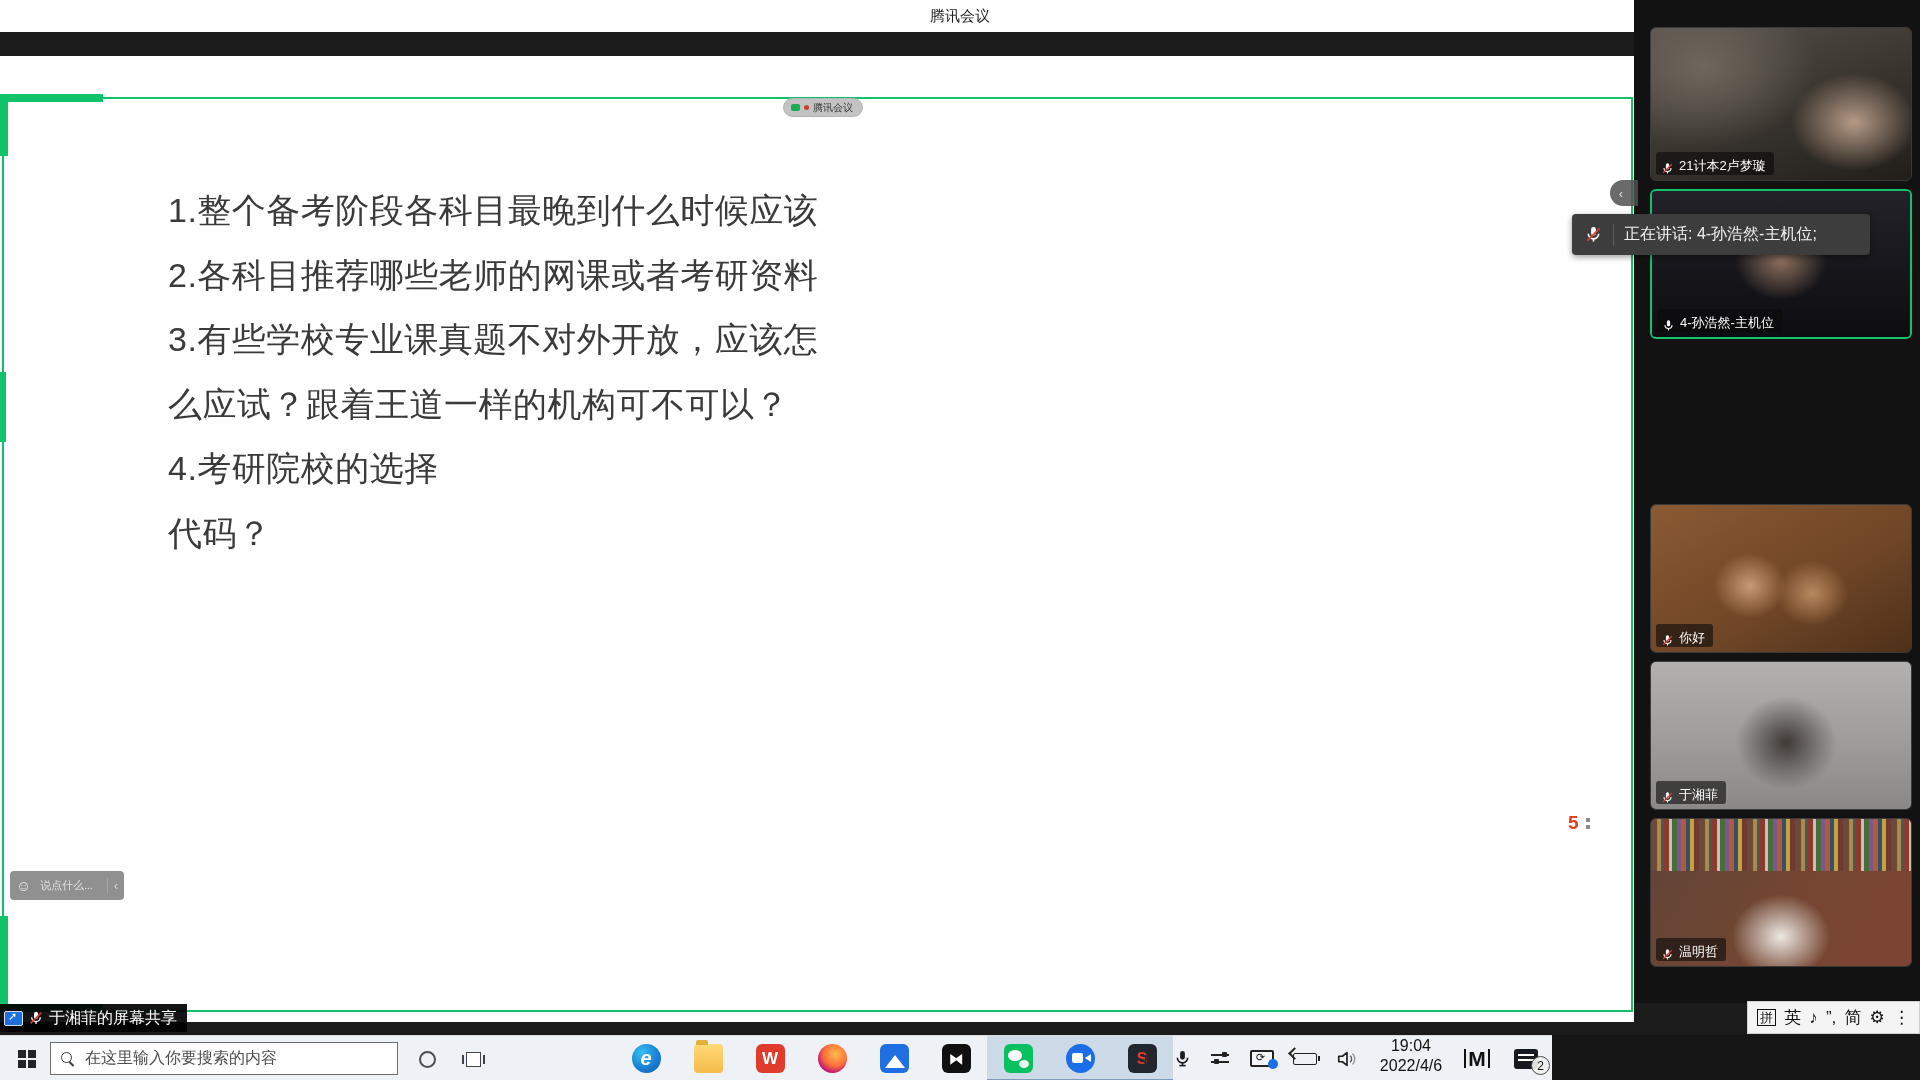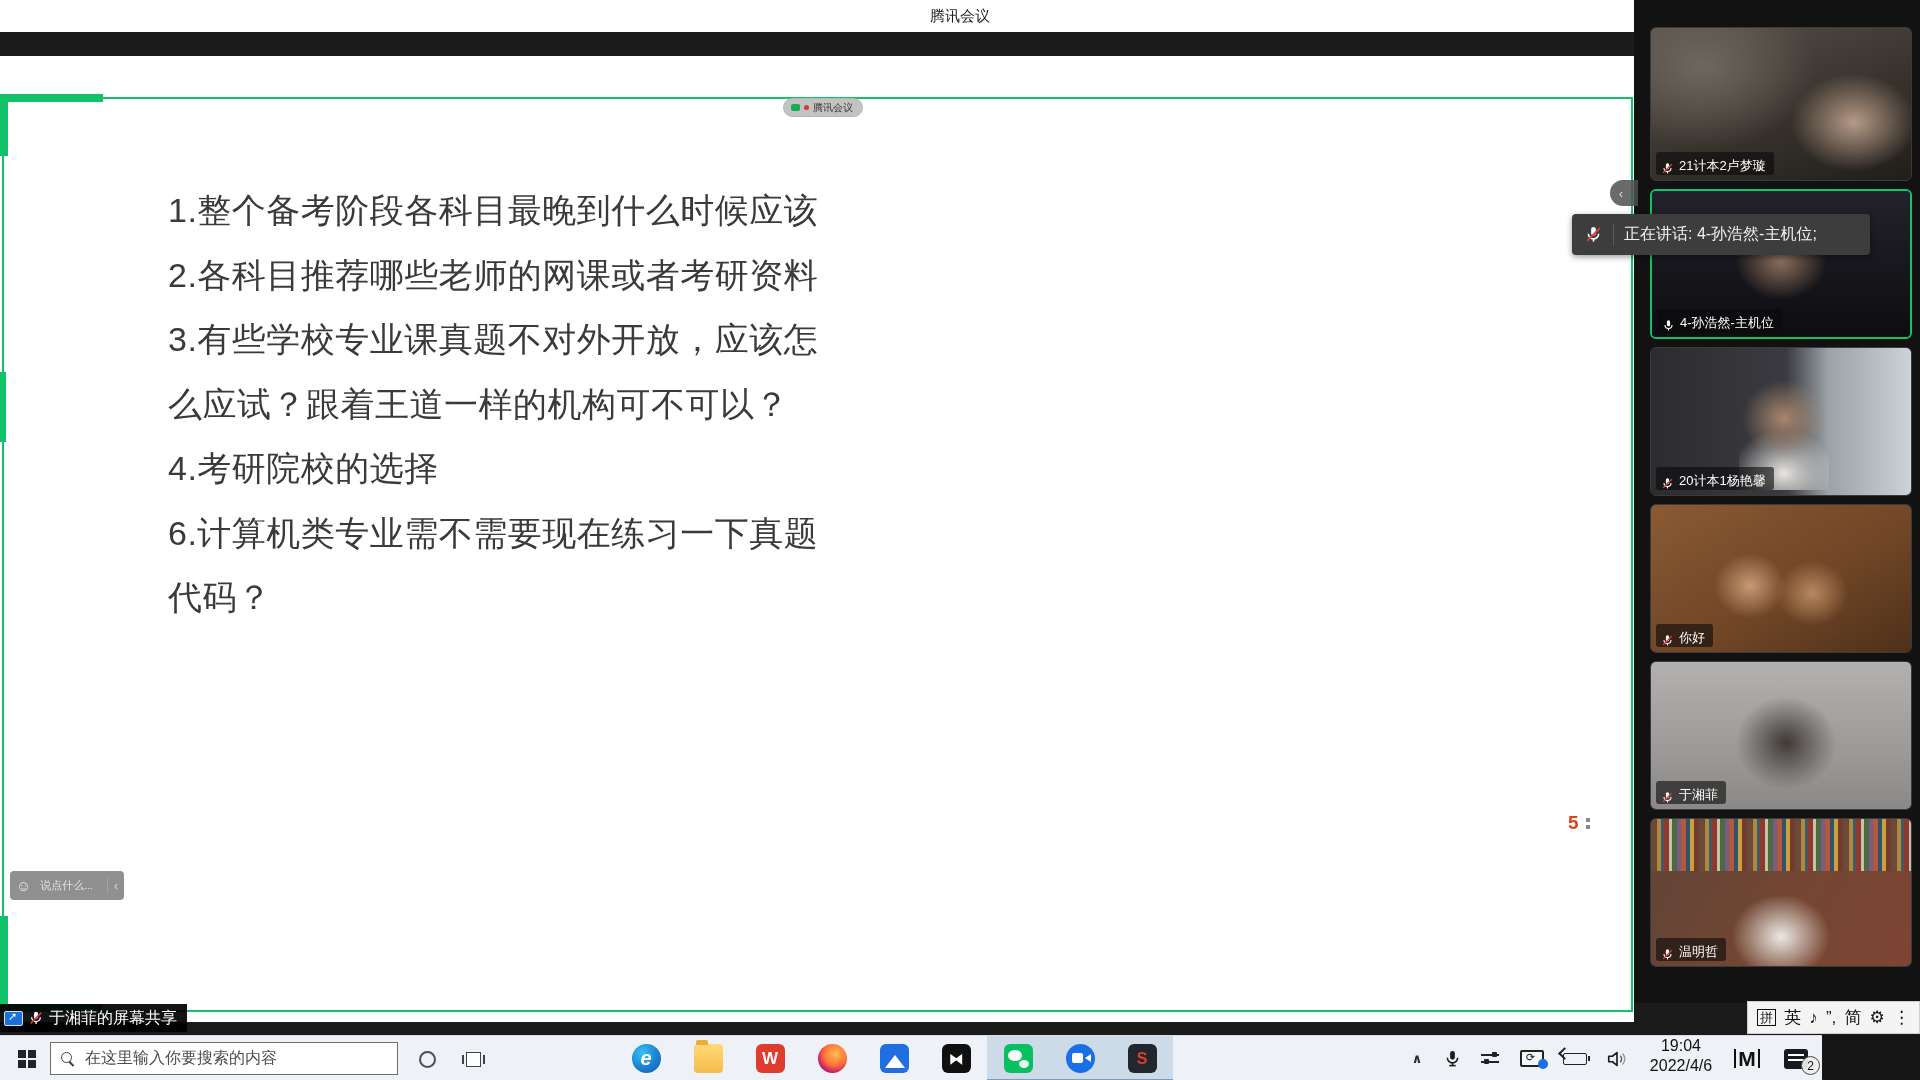--- a/index.html
+++ b/index.html
@@ -131,21 +131,21 @@
   .nametag span { color:#fff; font-size:13px; white-space:nowrap; }
 
   
   #ime-bar { position:absolute; left:1747px; top:1001px; width:173px; height:33px; background:#f4f4f4;
     border:1px solid #cfcfcf; display:flex; align-items:center; justify-content:space-between;
     padding:0 9px; }
   .ime-item { color:#111; font-size:17px; line-height:1; }
   .ime-item.boxed { border:1.6px solid #111; font-size:13px; padding:1px 2px; }
 
   
-  #taskbar { position:absolute; left:0; top:1035px; width:1822px; height:45px; background:#eef1f5;
+  #taskbar { position:absolute; left:0; top:1035px; width:1552px; height:45px; background:#eef1f5;
     border-top:1px solid #d8dbe0; }
   #start-btn { position:absolute; left:12px; top:8px; width:30px; height:30px; display:flex;
     align-items:center; justify-content:center; }
   .winlogo { width:18px; height:18px; display:grid; grid-template-columns:8px 8px; grid-template-rows:8px 8px;
     gap:2px; }
   .winlogo i { background:#20242b; display:block; }
   #search-box { position:absolute; left:50px; top:6px; width:348px; height:33px; background:#fff;
     border:1px solid #6d6d6d; display:flex; align-items:center; padding:0 10px; gap:10px; }
   .mag { position:relative; width:14px; height:14px; }
   .mag::before { content:""; position:absolute; left:0; top:0; width:9px; height:9px;
@@ -263,21 +263,20 @@
         <i class="rec-dot"></i>
         <span>腾讯会议</span>
       </div>
 
       <div id="doc-text">
         <div class="doc-line">1.整个备考阶段各科目最晚到什么时候应该</div>
         <div class="doc-line">2.各科目推荐哪些老师的网课或者考研资料</div>
         <div class="doc-line">3.有些学校专业课真题不对外开放，应该怎</div>
         <div class="doc-line">么应试？跟着王道一样的机构可不可以？</div>
         <div class="doc-line">4.考研院校的选择</div>
-        <div class="doc-line">6.计算机类专业需不需要现在练习一下真题</div>
         <div class="doc-line">代码？</div>
       </div>
 
       <div id="anno-tool">
         <span id="anno-five">5</span>
         <span class="anno-dots">
             <i></i>
             <i></i>
           </span>
       </div>
@@ -326,34 +325,20 @@
           <svg width="13" height="13" viewBox="0 0 24 24">
               <rect x="9" y="2.5" width="6" height="11" rx="3" fill="#fff"></rect>
               <path d="M5.5 11a6.5 6.5 0 0 0 13 0" fill="none" stroke="#fff" stroke-width="2"></path>
               <path d="M12 17.5V21" stroke="#fff" stroke-width="2"></path>
               <line class="slash" x1="4" y1="20" x2="20" y2="4" stroke="#d93a3a" stroke-width="2.4"></line>
             </svg>
         </span>
         <span>4-孙浩然-主机位</span>
       </div>
     </div>
-    <div class="tile" id="tile-2">
-      <div class="vid" id="vid-2"></div>
-      <div class="nametag">
-        <span class="micicon muted">
-          <svg width="13" height="13" viewBox="0 0 24 24">
-              <rect x="9" y="2.5" width="6" height="11" rx="3" fill="#fff"></rect>
-              <path d="M5.5 11a6.5 6.5 0 0 0 13 0" fill="none" stroke="#fff" stroke-width="2"></path>
-              <path d="M12 17.5V21" stroke="#fff" stroke-width="2"></path>
-              <line class="slash" x1="4" y1="20" x2="20" y2="4" stroke="#d93a3a" stroke-width="2.4"></line>
-            </svg>
-        </span>
-        <span>20计本1杨艳馨</span>
-      </div>
-    </div>
     <div class="tile" id="tile-3">
       <div class="vid" id="vid-3"></div>
       <div class="nametag">
         <span class="micicon muted">
           <svg width="13" height="13" viewBox="0 0 24 24">
               <rect x="9" y="2.5" width="6" height="11" rx="3" fill="#fff"></rect>
               <path d="M5.5 11a6.5 6.5 0 0 0 13 0" fill="none" stroke="#fff" stroke-width="2"></path>
               <path d="M12 17.5V21" stroke="#fff" stroke-width="2"></path>
               <line class="slash" x1="4" y1="20" x2="20" y2="4" stroke="#d93a3a" stroke-width="2.4"></line>
             </svg>

